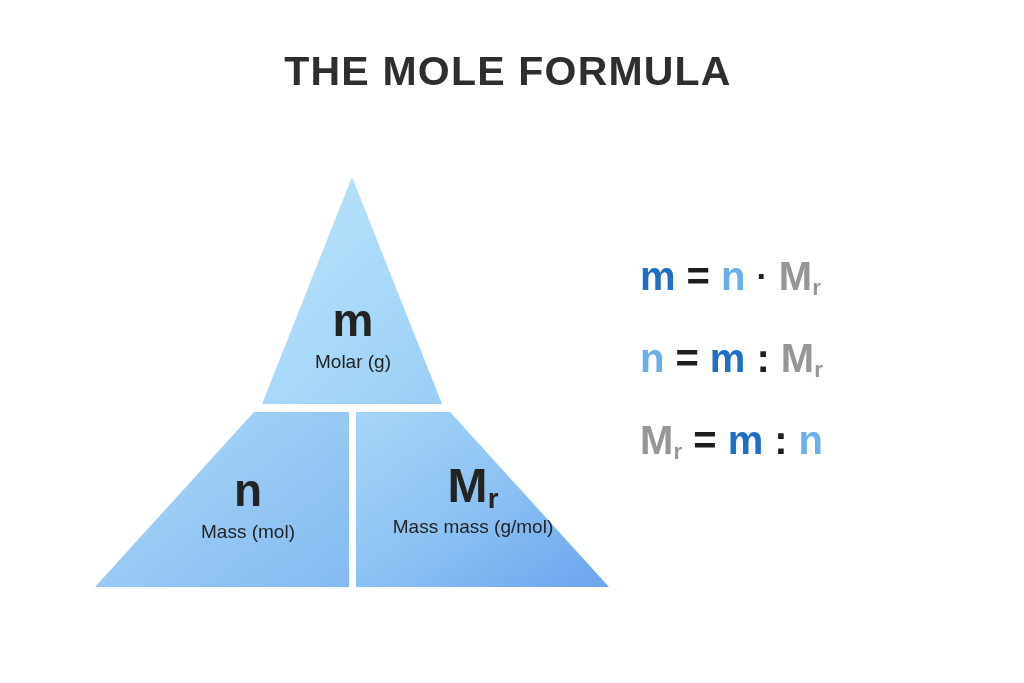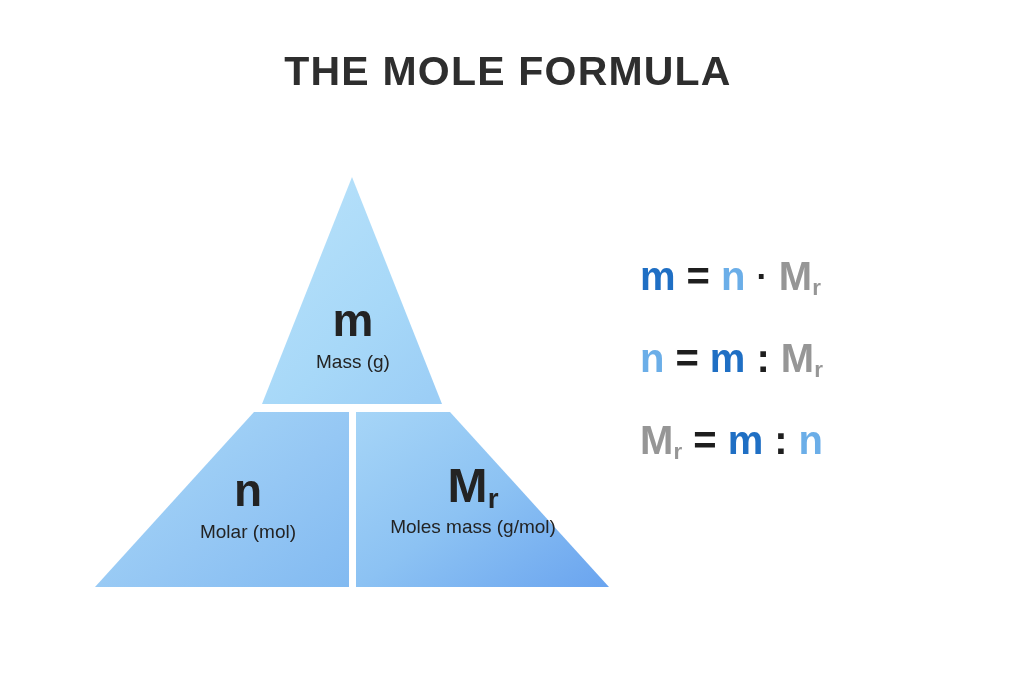--- a/index.html
+++ b/index.html
@@ -196,35 +196,35 @@
 
       <polygon points="166,240 261,240 261,415 7,415" fill="url(#triGradBL)"></polygon>
 
       <polygon points="268,240 362,240 521,415 268,415" fill="url(#triGradBR)"></polygon>
     </svg>
 
     <div class="tri-cell cell-top">
       <div class="tri-sym">
         <span>m</span>
       </div>
-      <div class="tri-label">Mass (g)</div>
+      <div class="tri-label">Molar (g)</div>
     </div>
 
     <div class="tri-cell cell-left">
       <div class="tri-sym">
         <span>n</span>
       </div>
-      <div class="tri-label">Molar (mol)</div>
+      <div class="tri-label">Mass (mol)</div>
     </div>
 
     <div class="tri-cell cell-right">
       <div class="tri-sym">
         <span>M</span><span class="sub">r</span>
       </div>
-      <div class="tri-label">Moles mass (g/mol)</div>
+      <div class="tri-label">Mass mass (g/mol)</div>
     </div>
   </div>
 
   <div class="equations" id="equations-container">
       <div class="eq-row eq-row-0">
         <span class="tok" style="color: rgb(31, 111, 196);"><span>m</span></span>
         <span class="tok tok-op" style="color: rgb(30, 30, 30);"><span>=</span></span>
         <span class="tok" style="color: rgb(107, 174, 232);"><span>n</span></span>
         <span class="tok tok-dot" style="color: rgb(30, 30, 30);"><span>·</span></span>
         <span class="tok" style="color: rgb(150, 150, 150);"><span>M</span><span class="sub">r</span></span>

